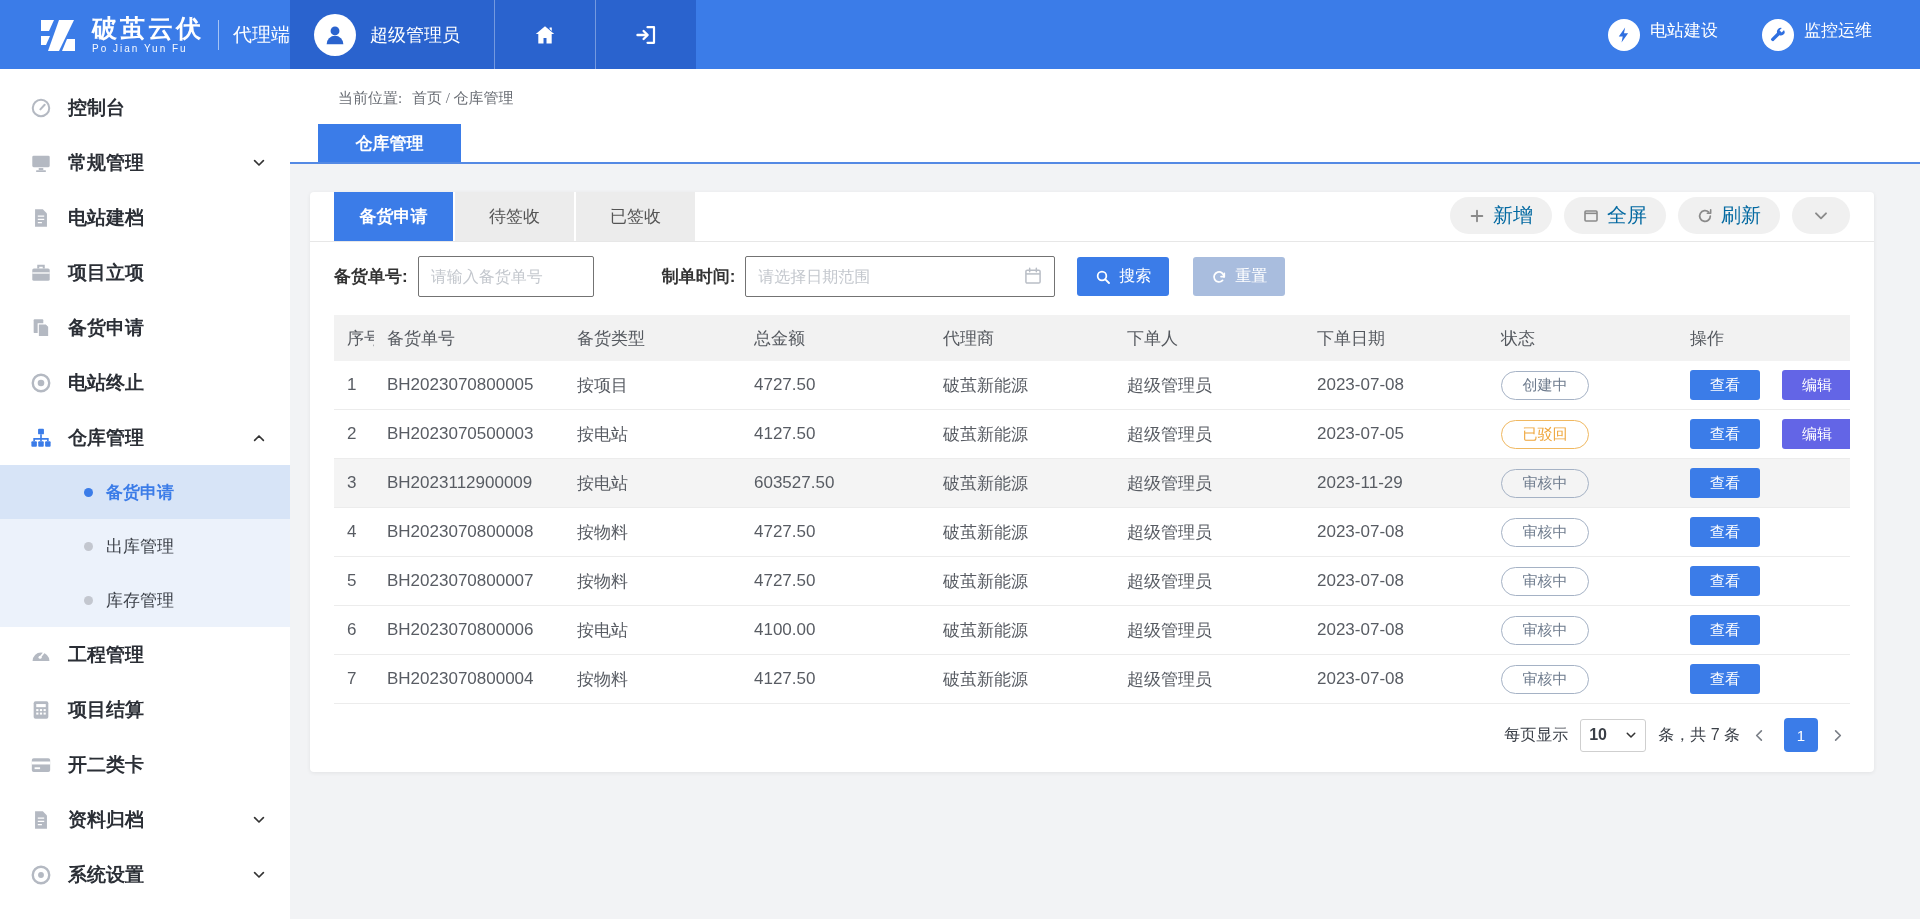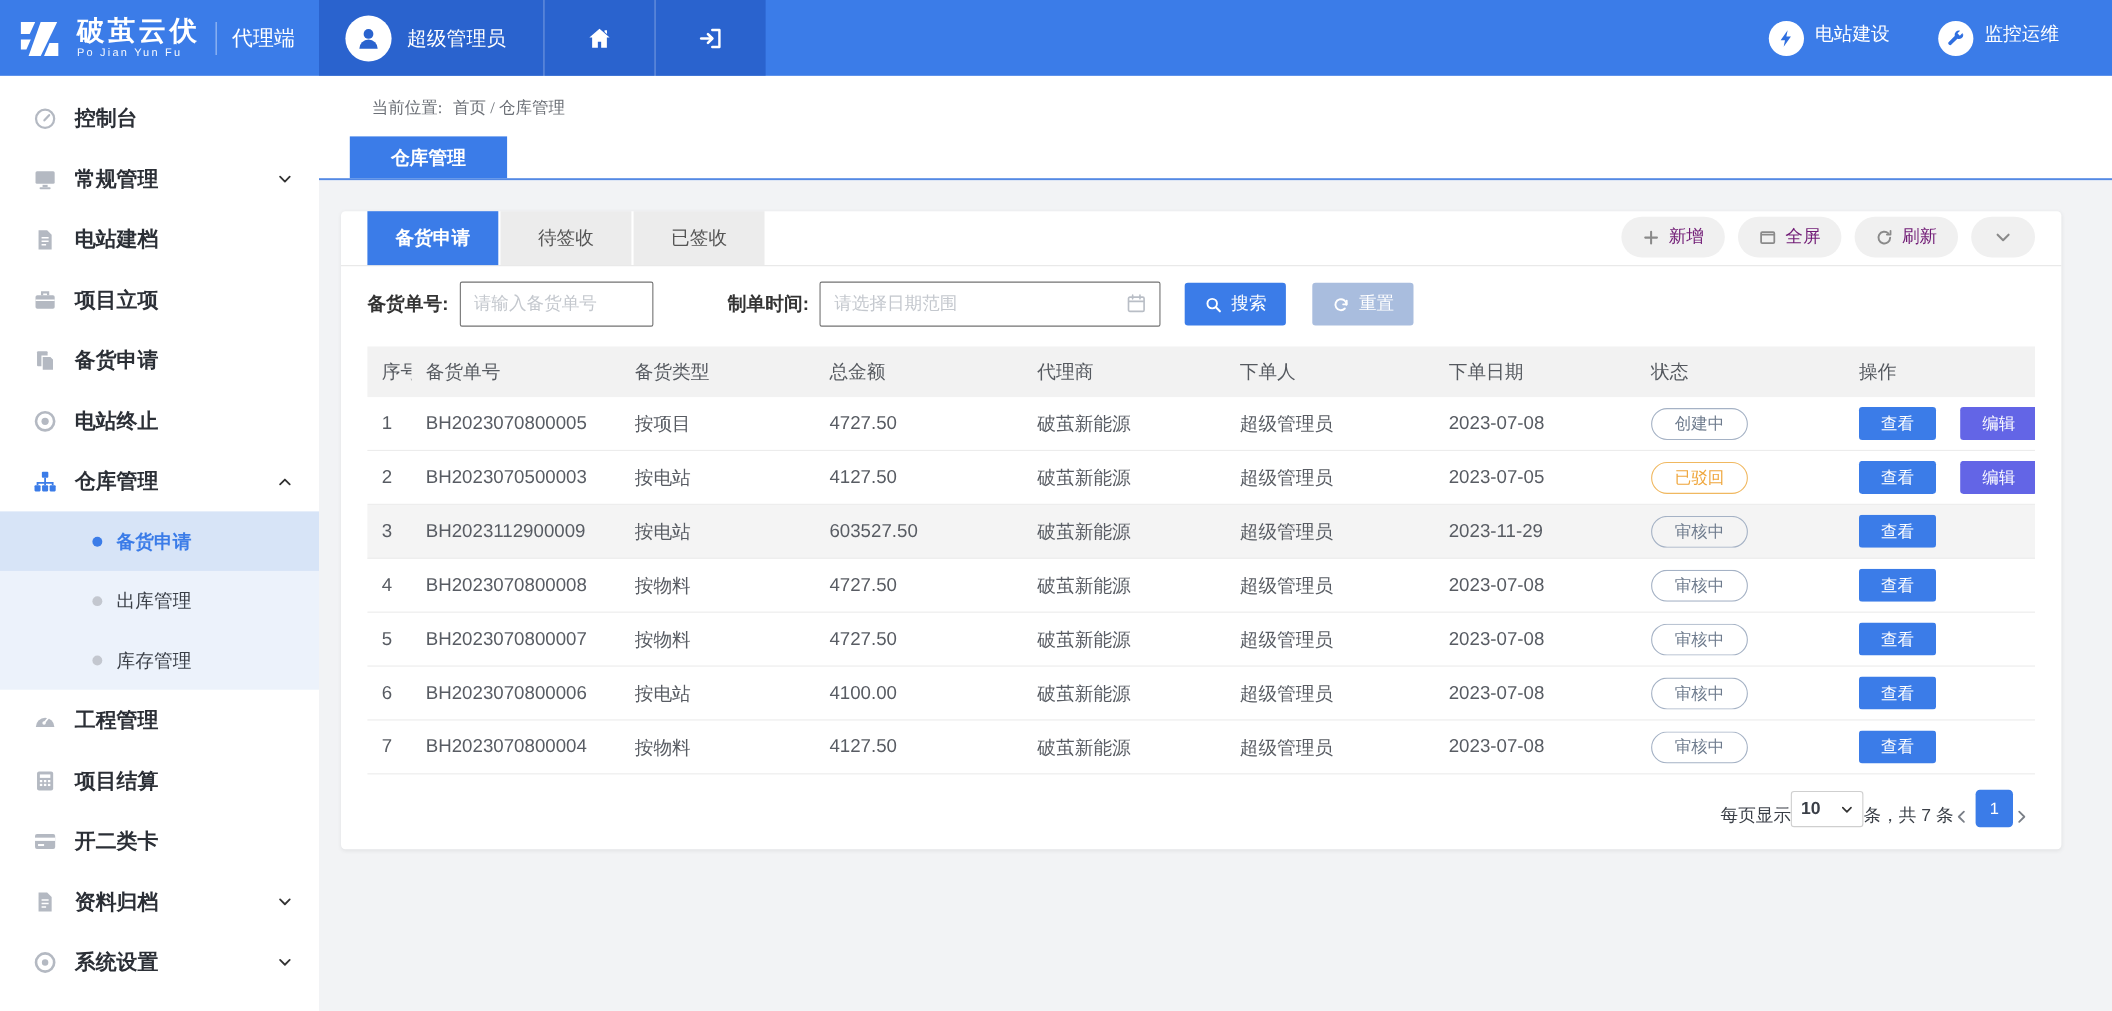--- a/index.html
+++ b/index.html
@@ -1,21 +1,21 @@
 <!DOCTYPE html>
 <html><head>
 <meta charset="utf-8">
 <style>
   * { margin:0; padding:0; box-sizing:border-box; }
   html,body { width:1920px; height:919px; overflow:hidden;
     font-family:"Liberation Sans","DejaVu Sans",sans-serif; background:#f2f3f5; }
 
   
   .header { height:69px; background:#3b7ce8; display:flex; align-items:stretch; color:#fff; }
-  .logo-area { width:290px; display:flex; align-items:center; padding-left:14px; gap:12px; }
+  .logo-area { width:290px; display:flex; align-items:center; padding-left:36px; gap:12px; }
   .logo-mark { width:44px; height:44px; flex:none; }
   .logo-text .t1 { font-size:25px; font-weight:bold; letter-spacing:3px; line-height:1.1; }
   .logo-text .t2 { font-size:10px; letter-spacing:2px; opacity:.95; }
   .portal { font-size:19px; padding-left:14px; border-left:1px solid rgba(255,255,255,.55); margin-left:2px; height:30px; display:flex; align-items:center; }
   .user-strip { background:#2a63ce; display:flex; align-items:stretch; }
   .user-block { display:flex; align-items:center; gap:14px; padding:0 34px 0 24px; }
   .avatar { width:42px; height:42px; border-radius:50%; background:#fff; color:#2a63ce; display:flex; align-items:center; justify-content:center; }
   .avatar svg { width:26px; height:26px; }
   .user-name { font-size:18px; }
   .hbtn { width:101px; display:flex; align-items:center; justify-content:center; border-left:1px solid rgba(255,255,255,.35); cursor:pointer; }
@@ -55,22 +55,22 @@
 
   
   .card { background:#fff; border-radius:4px; box-shadow:0 1px 4px rgba(0,0,0,.07); padding-bottom:14px; }
   .card-head { height:50px; display:flex; align-items:flex-end; justify-content:space-between;
     border-bottom:1px solid #e7e7e7; padding:0 24px; }
   .tabs { display:flex; gap:2px; }
   .tab { width:119px; height:49px; display:flex; align-items:center; justify-content:center;
     background:#ececec; color:#555; font-size:17px; cursor:pointer; }
   .tab.active { background:#3b7ce8; color:#fff; font-weight:600; }
   .toolbar { display:flex; align-items:center; gap:12px; padding-bottom:7px; }
-  .pill { height:37px; border-radius:19px; background:#f0f0f0; color:#701a75; border:none;
-    display:flex; align-items:center; gap:8px; padding:0 19px; font-size:16px; cursor:pointer;
+  .pill { height:37px; border-radius:19px; background:#f0f0f0; color:#0369a1; border:none;
+    display:flex; align-items:center; gap:8px; padding:0 19px; font-size:20px; cursor:pointer;
     font-family:inherit; }
   .pill svg { width:16px; height:16px; color:#8a8a8a; }
   .pill.icon-only { width:58px; justify-content:center; padding:0; }
 
   
   .search-row { display:flex; align-items:center; padding:14px 24px 16px; gap:10px; }
   .f-label { font-size:17px; font-weight:600; color:#333; }
   .f-label.second { margin-left:58px; }
   .txt-input { width:176px; height:41px; border:1px solid #737373; border-radius:2px; padding:0 12px;
     font-size:16px; color:#333; font-family:inherit; outline:none; }
@@ -93,21 +93,21 @@
   .tcell { padding-left:13px; white-space:nowrap; overflow:hidden; }
   .pill-status { display:inline-flex; width:88px; height:29px; align-items:center; justify-content:center;
     border:1px solid #a5b2c5; border-radius:15px; color:#6e7b8d; font-size:15px; }
   .pill-status.warning { border-color:#f0b860; color:#efa73e; }
   .act-btn { width:70px; height:30px; border:none; border-radius:3px; color:#fff; font-size:15px;
     font-family:inherit; cursor:pointer; }
   .act-btn.view { background:#3b7ce8; }
   .act-btn.edit { background:#6365e6; margin-left:22px; }
 
   
-  .pagination { display:flex; align-items:flex-end; justify-content:flex-end; 
+  .pagination { display:flex; align-items:center; justify-content:flex-end; gap:12px;
     padding:14px 24px 6px; font-size:16px; color:#3a3f47; }
   .pager-select { display:flex; align-items:center; justify-content:space-between; width:66px; height:33px;
     border:1px solid #cfcfcf; border-radius:3px; padding:0 8px; cursor:pointer; font-weight:600; }
   .pager-select svg { width:12px; height:12px; color:#333; }
   .pg-arrow { width:20px; height:20px; color:#7a7f87; cursor:pointer; display:flex; align-items:center; }
   .pg-arrow svg { width:15px; height:15px; }
   .pg-num { width:34px; height:34px; border-radius:4px; background:#3b7ce8; color:#fff; font-size:15px;
     display:flex; align-items:center; justify-content:center; cursor:pointer; }
 </style>
 </head>

